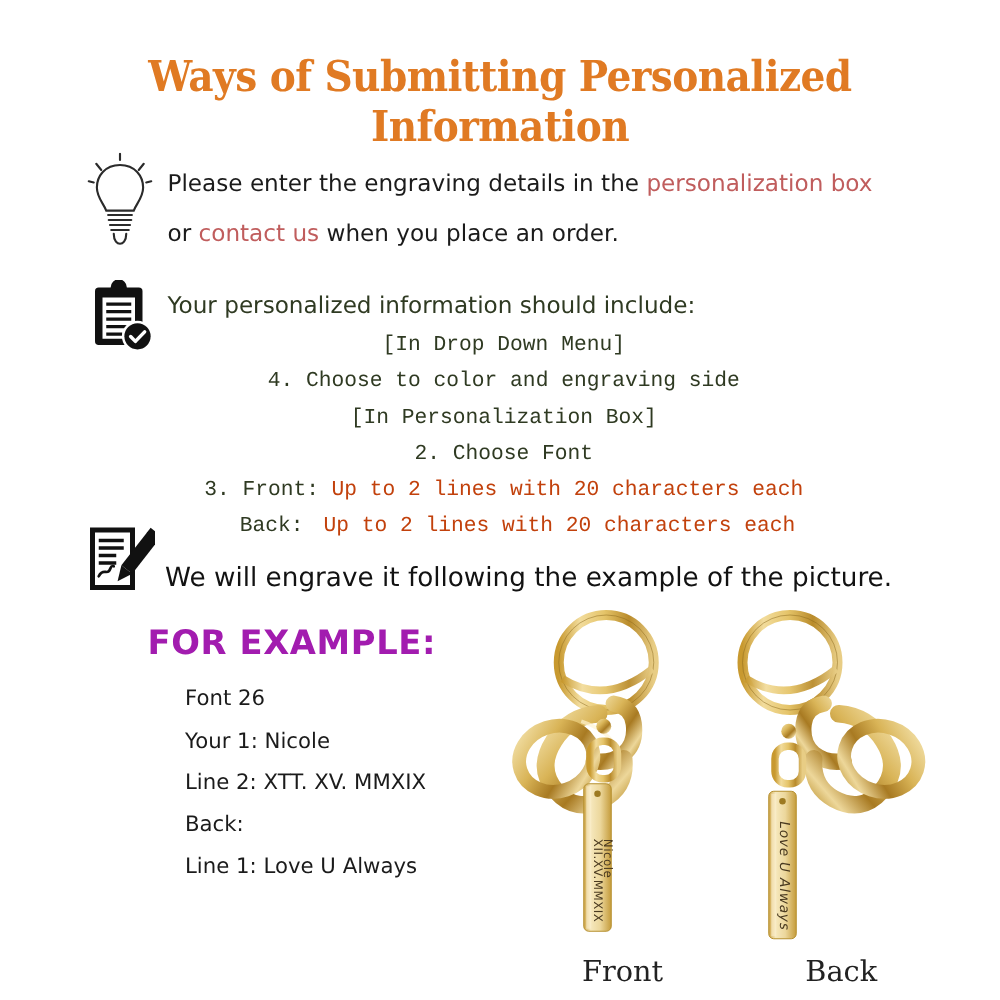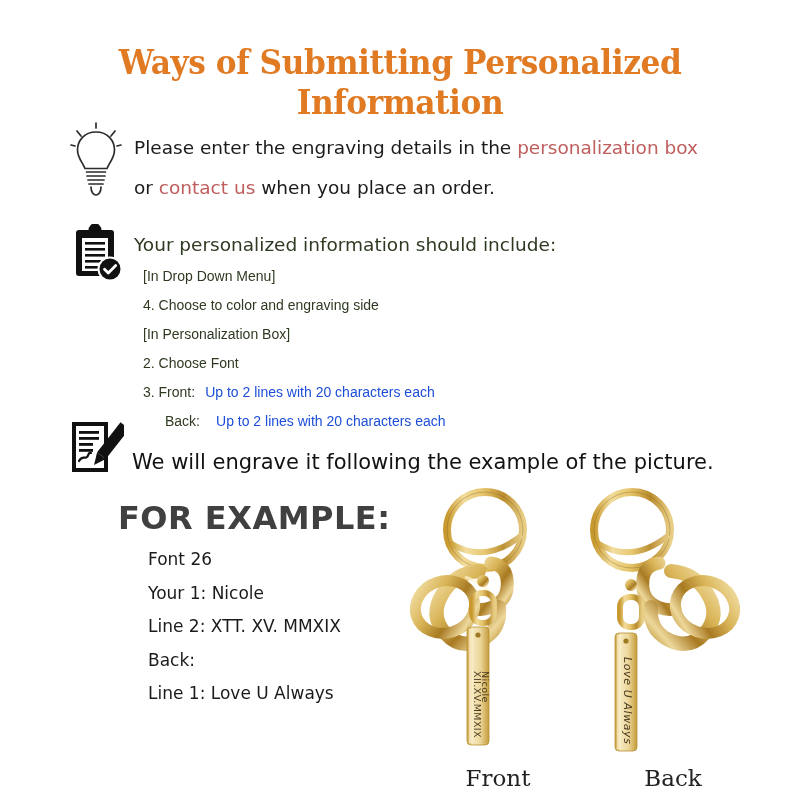--- a/index.html
+++ b/index.html
@@ -39,42 +39,43 @@
   .rose{color:#c05d5d;margin-top:47px;}
 
   
   .clip-head{
     position:absolute;left:134px;top:234px;
     font-size:18.5px;color:#2f3a22;
     font-family:"DejaVu Sans", sans-serif;
   }
   .clip-list{
     position:absolute;left:143px;top:262px;width:520px;
-    font-size:14px;line-height:29px;color:#2f3a22;
-    font-family:Liberation Sans, sans-serif;
+    font-size:17px;line-height:29px;color:#2f3a22;
+    font-family:Liberation Mono, monospace;
+    text-align:center;
   }
   .clip-list .row{white-space:nowrap;}
   .clip-list .lbl{display:inline-block;}
-  .maroon{color:#1d4ed8;}
+  .maroon{color:#c2410c;}
   .indent-back{padding-left:22px;}
   .gap-1{display:inline-block;width:10px;}
   .gap-2{display:inline-block;width:16px;}
 
   
   .pen-text{
     position:absolute;left:132px;top:434px;
     font-size:21px;color:#121212;
     font-family:"DejaVu Sans", sans-serif;
     margin-top:16px;
   }
 
   
   .example-title{
     position:absolute;left:118px;top:499px;
-    font-size:32px;font-weight:700;color:#404040;
+    font-size:27px;font-weight:700;color:#a21caf;
     font-family:"DejaVu Sans", sans-serif;
     letter-spacing:0.5px;
   }
   .example-list{
     position:absolute;left:148px;top:543px;width:290px;
     font-size:17px;line-height:33.5px;color:#1b1b1b;
     font-family:"DejaVu Sans", sans-serif;
   }
 
   

